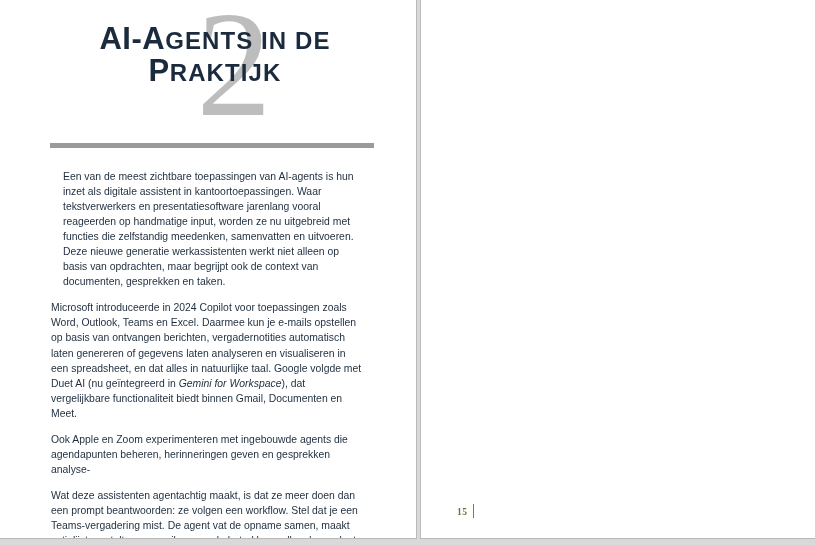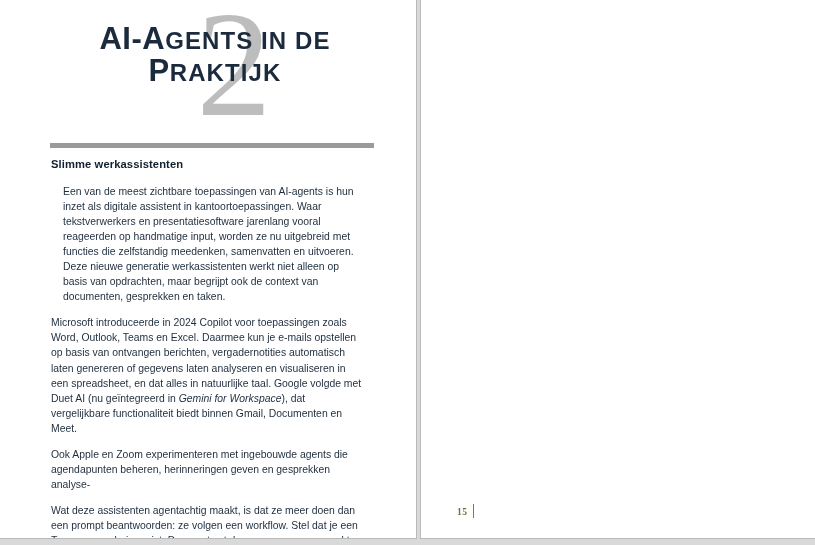--- a/index.html
+++ b/index.html
@@ -170,21 +170,20 @@
           <span class="cap">P</span><span class="sc">RAKTIJK</span>
         </span>
       </div>
     </div>
 
     <div class="title-rule"></div>
 
     <div class="col col-left">
 
       <div class="sub-block">
-        <h3 class="sub">Slimme werkassistenten</h3>
         <p>Een van de meest zichtbare toepassingen van AI-agents is hun inzet als digitale assistent in kantoortoepassingen. Waar tekstverwerkers en presentatiesoftware jarenlang vooral reageerden op handmatige input, worden ze nu uitgebreid met functies die zelfstandig meedenken, samenvatten en uitvoeren. Deze nieuwe generatie werkassistenten werkt niet alleen op basis van opdrachten, maar begrijpt ook de context van documenten, gesprekken en taken.</p>
       </div>
 
       <p>Microsoft introduceerde in 2024 Copilot voor toepassingen zoals Word, Outlook, Teams en Excel. Daarmee kun je e-mails opstellen op basis van ontvangen berichten, vergadernotities automatisch laten genereren of gegevens laten analyseren en visualiseren in een spreadsheet, en dat alles in natuurlijke taal. Google volgde met Duet AI (nu geïntegreerd in <em>Gemini for Workspace</em>), dat vergelijkbare functionaliteit biedt binnen Gmail, Documenten en Meet.</p>
       <p>Ook Apple en Zoom experimenteren met ingebouwde agents die agendapunten beheren, herinneringen geven en gesprekken analyse-</p>
       <p>Wat deze assistenten agentachtig maakt, is dat ze meer doen dan een prompt beantwoorden: ze volgen een workflow. Stel dat je een Teams-vergadering mist. De agent vat de opname samen, maakt actielijsten, stelt een e-mail op aan de betrokken collega's en plant desgewenst vervolgafspraken. Zonder dat je zelf iets hebt geopend.</p>
 
     </div>
   </div>
 

